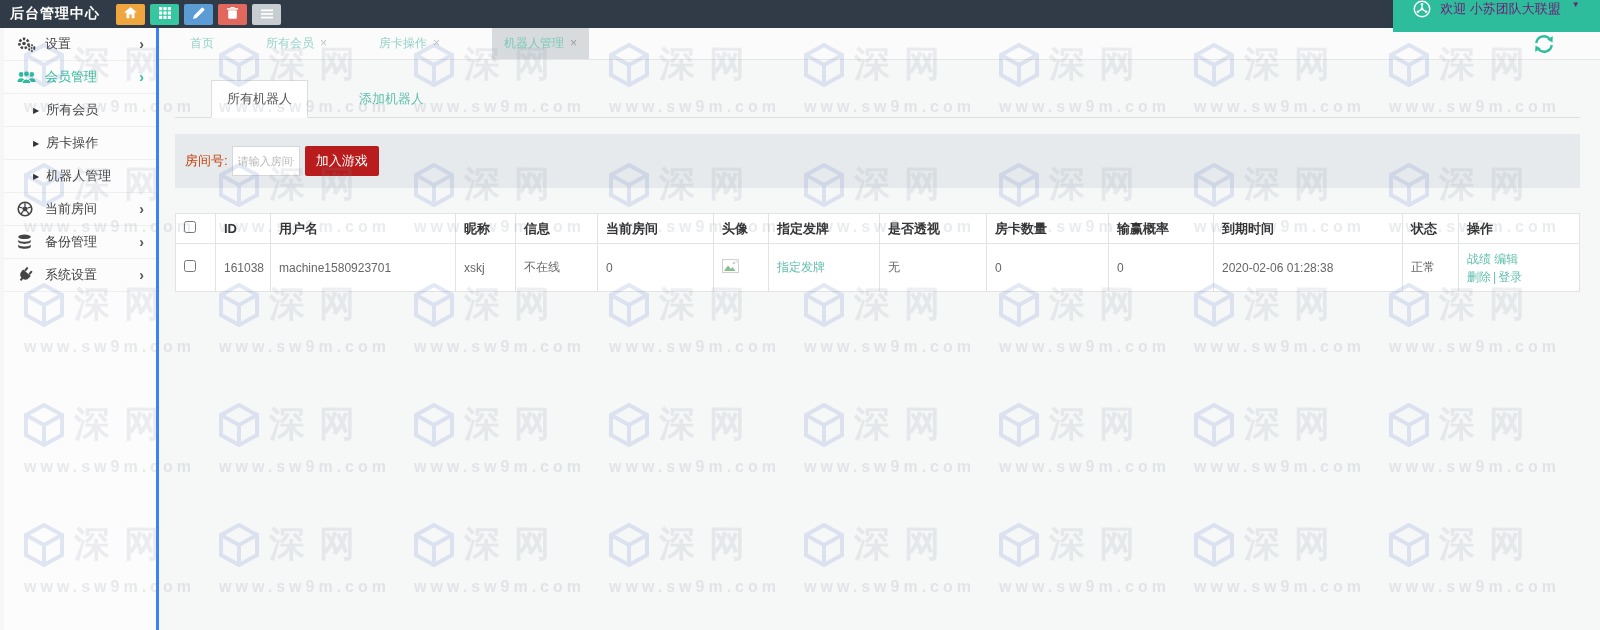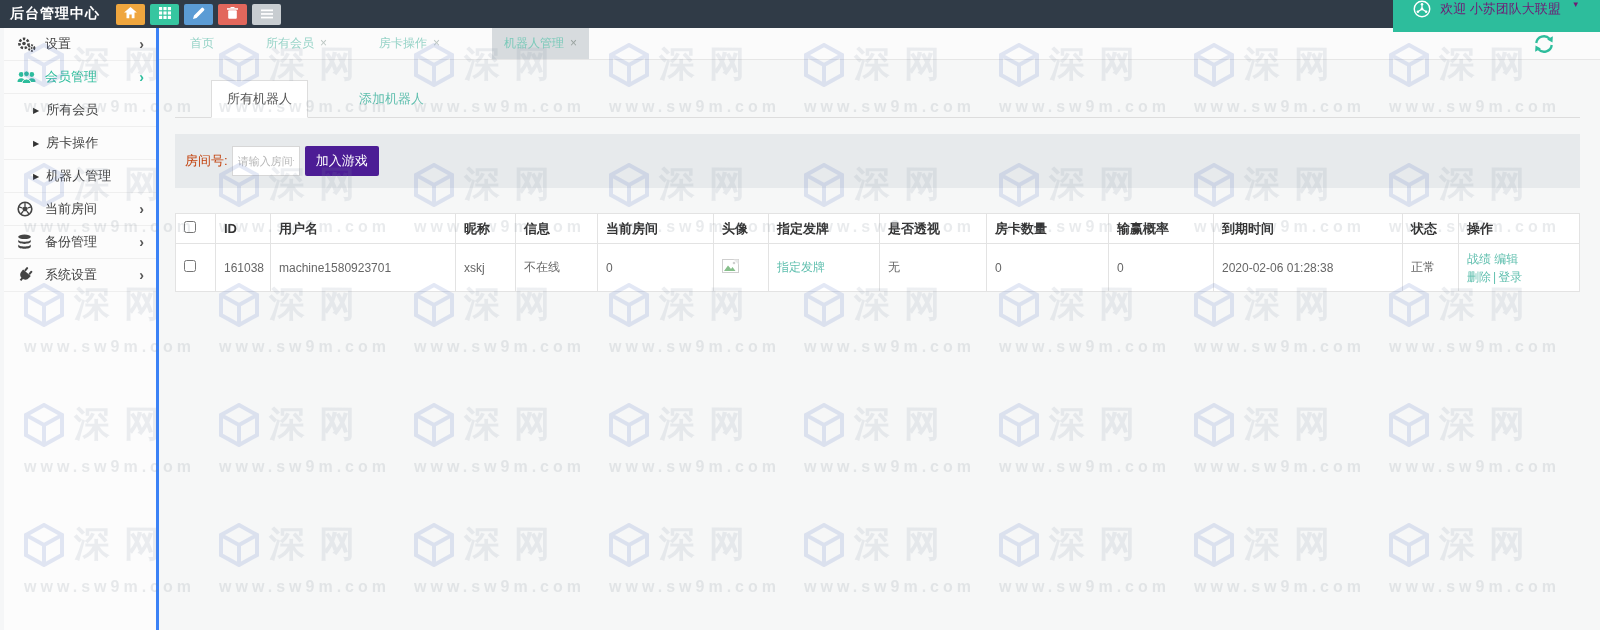--- a/index.html
+++ b/index.html
@@ -49,21 +49,21 @@
     margin-bottom:-1px; color:#555; }
   .ntab.plain { color:#5fbfae; }
   
   .form-panel { margin-top:16px; background:#e7eaec; height:54px;
     display:flex; align-items:center; padding-left:10px; }
   .form-label { font-size:13px; color:#c2410c; }
   .room-input { width:68px; height:30px; border:1px solid #d7d7d7; background:#fff;
     font-size:11px; padding:0 5px; color:#555; margin-left:4px;
     font-family:"Liberation Sans",sans-serif; }
   .room-input::placeholder { color:#b8b8b8; }
-  .join-btn { height:30px; background:#4c1d95; color:#fff; border:none; font-size:13px;
+  .join-btn { height:30px; background:#b91c1c; color:#fff; border:none; font-size:13px;
     padding:0 11px; margin-left:5px; border-radius:2px; cursor:pointer;
     font-family:"Liberation Sans",sans-serif; }
   
   .robot-table { margin-top:25px; border-collapse:collapse; width:100%; background:#fff; }
   .robot-table th, .robot-table td { border:1px solid #e3e3e3; padding-left:8px; text-align:left; }
   .robot-table th { height:30px; font-size:13px; color:#333; font-weight:bold; }
   .robot-table td { height:48px; font-size:12px; color:#666; }
   .chk-col { width:40px; }
   .tlink { color:#5fbfae; cursor:pointer; }
   .op-cell { line-height:18px; }

